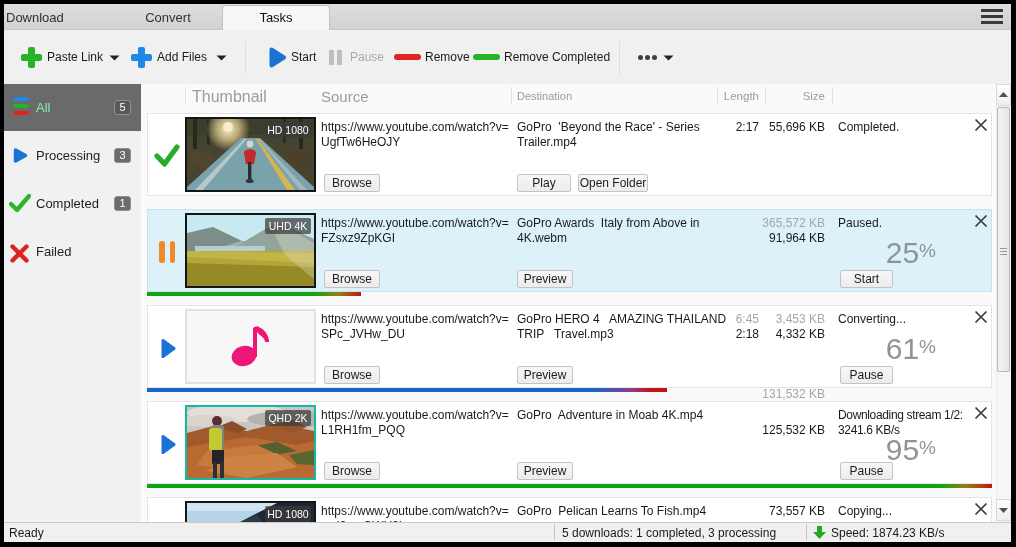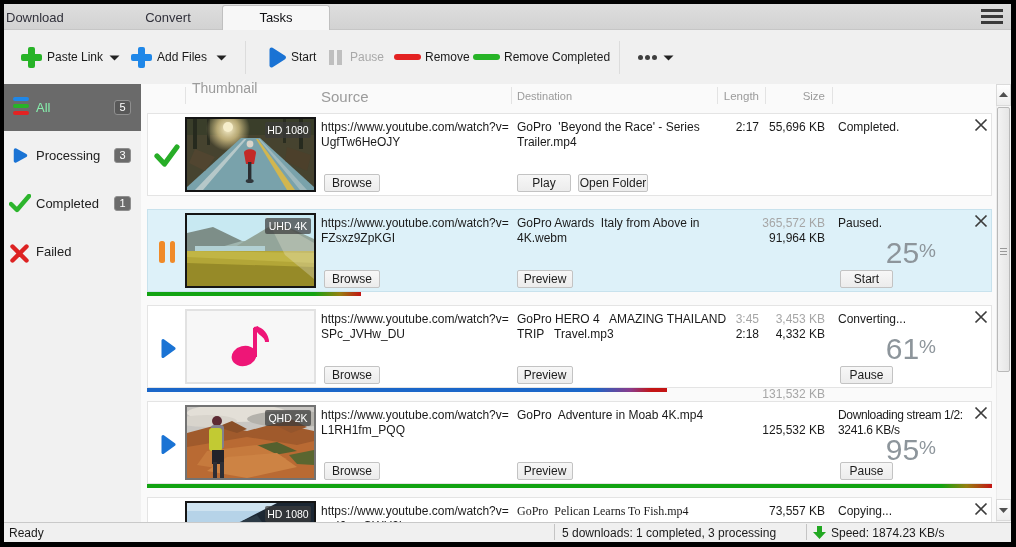--- a/index.html
+++ b/index.html
@@ -88,21 +88,21 @@
 <svg class="abs" style="left:10px;top:244px;" width="19" height="19">
     <path d="M2.5 2.5 L16.5 16.5 M16.5 2.5 L2.5 16.5" stroke="#dd2222" stroke-width="4.4" stroke-linecap="round"></path>
   </svg>
 <div class="txt t13" style="left:36px;top:244px;color:#222;">Failed</div>
 
 <div class="hsep" style="left:185px;top:87px;height:17px;"></div>
 <div class="hsep" style="left:511px;top:87px;height:17px;"></div>
 <div class="hsep" style="left:717px;top:87px;height:17px;"></div>
 <div class="hsep" style="left:765px;top:87px;height:17px;"></div>
 <div class="hsep" style="left:832px;top:87px;height:17px;"></div>
-<div class="txt" style="left:192px;top:81px;font-size:14px;color:#9b9b9b;">Thumbnail</div>
+<div class="txt" style="left:192px;top:89px;font-size:16px;color:#9b9b9b;">Thumbnail</div>
 <div class="txt" style="left:321px;top:89px;font-size:15px;color:#9b9b9b;">Source</div>
 <div class="txt" style="left:517px;top:89px;font-size:11px;color:#9b9b9b;">Destination</div>
 <div class="txt" style="right:257px;top:89px;font-size:11.5px;color:#9b9b9b;">Length</div>
 <div class="txt" style="right:191px;top:89px;font-size:11.5px;color:#9b9b9b;">Size</div>
 <div class="txt" style="left:837px;top:89px;font-size:11.5px;color:#9b9b9b;margin-top:48px;">Status</div>
 
 <div class="abs" style="left:4px;top:522px;width:1007px;height:20px;background:#f0f0f0;border-top:1px solid #c9c9c9;z-index:30;"></div>
 <div class="txt" style="left:9px;top:526px;z-index:31;">Ready</div>
 <div class="abs" style="left:554px;top:524px;width:1px;height:16px;background:#c4c4c4;z-index:31;"></div>
 <div class="txt" style="left:562px;top:526px;z-index:31;">5 downloads: 1 completed, 3 processing</div>
@@ -214,38 +214,38 @@
 <rect width="127" height="71" fill="#f7f7f7"></rect>
 <g fill="#ee1677">
         <ellipse cx="57" cy="45" rx="12.5" ry="10" transform="rotate(-14 57 45)"></ellipse>
 <path d="M66 46 L66 17 L71 15 C73 22 80 24 82 30 L79 31 C77 26 72 24 70 21 L70 46 Z"></path>
 <path d="M67 16 C74 14 82 22 82 31 L78 31 C78 25 72 20 67 20 Z"></path>
       </g>
 </svg>
   </div>
 <div class="txt" style="left:321px;top:312px;">https://www.youtube.com/watch?v=<br>SPc_JVHw_DU</div>
 <div class="txt" style="left:517px;top:312px;">GoPro HERO 4&nbsp;&nbsp; AMAZING THAILAND<br>TRIP&nbsp;&nbsp; Travel.mp3</div>
-<div class="txt gray" style="right:257px;top:312px;">3:45</div>
+<div class="txt gray" style="right:257px;top:312px;">6:45</div>
 <div class="txt" style="right:257px;top:327px;">2:18</div>
 <div class="txt gray" style="right:191px;top:312px;">3,453 KB</div>
 <div class="txt" style="right:191px;top:327px;">4,332 KB</div>
 <div class="txt" style="left:838px;top:312px;">Converting...</div>
 <div class="pct" style="right:80px;top:332px;width:120px;">61<small>%</small></div>
 <div class="btn" style="left:324px;top:366px;width:56px;">Browse</div>
 <div class="btn" style="left:517px;top:366px;width:56px;">Preview</div>
 <div class="btn" style="left:840px;top:366px;width:53px;">Pause</div>
 <svg class="abs" style="left:974px;top:310px;" width="14" height="14">
     <path d="M1.5 1.5 L12.5 12.5 M12.5 1.5 L1.5 12.5" stroke="#3c3c3c" stroke-width="1.7"></path>
   </svg>
 <div class="abs" style="left:147px;top:388px;width:520px;height:4px;background:linear-gradient(90deg,#1a66c8 0,#1a66c8 86%,#8b3a8a 93%,#c41414 97%,#c41414 100%);"></div>
 <div class="panel" style="top:401px;height:83px;background:#fff;border-color:#e4e4e4;"></div>
 <svg class="abs" style="left:161px;top:434px;" width="15" height="21">
     <path d="M2 2.5 L13 10.5 L2 18.5 Z" fill="#1a73d4" stroke="#1a73d4" stroke-width="3" stroke-linejoin="round"></path>
   </svg>
-<div class="abs" style="left:185px;top:405px;border:2px solid #737373;background:#222;">
+<div class="abs" style="left:185px;top:405px;border:2px solid #14b8a6;background:#222;">
     <svg width="127" height="71" style="display:block">
 <rect width="127" height="71" fill="#c9c7c3"></rect>
 <ellipse cx="50" cy="6" rx="50" ry="9" fill="#e3dfd7"></ellipse>
 <ellipse cx="105" cy="12" rx="45" ry="8" fill="#b4b2ac"></ellipse>
 <ellipse cx="20" cy="14" rx="30" ry="6" fill="#d8d4cc"></ellipse>
 <polygon points="0,26 30,18 60,24 90,16 127,24 127,71 0,71" fill="#a05a2c"></polygon>
 <polygon points="30,20 45,14 60,22 50,26" fill="#8a4f28"></polygon>
 <polygon points="88,18 104,12 120,20 104,26" fill="#94552c"></polygon>
 <polygon points="0,40 60,30 110,38 127,34 127,71 0,71" fill="#b96a33"></polygon>
 <polygon points="62,40 90,35 110,44 82,49" fill="#54602e"></polygon>
@@ -290,21 +290,21 @@
 <polygon points="55,18 90,0 127,0 127,71 40,71" fill="#1c2733"></polygon>
 <polygon points="30,28 70,12 90,40 50,55" fill="#2c3a46"></polygon>
 <polygon points="0,50 40,40 70,71 0,71" fill="#35424e"></polygon>
 <g>
         <rect x="78" y="3" width="46" height="16" rx="2" fill="rgba(60,60,60,0.72)"></rect>
         <text x="101" y="15" font-size="10.5" fill="#fff" text-anchor="middle" font-family="Liberation Sans, sans-serif">HD 1080</text>
       </g>
 </svg>
   </div>
 <div class="txt" style="left:321px;top:504px;">https://www.youtube.com/watch?v=<br>awI0amQWU9k</div>
-<div class="txt" style="left:517px;top:504px;font-family:Liberation Serif, serif;">GoPro&nbsp; Pelican Learns To Fish.mp4</div>
+<div class="txt" style="left:517px;top:504px;">GoPro&nbsp; Pelican Learns To Fish.mp4</div>
 <div class="txt" style="right:191px;top:504px;">73,557 KB</div>
 <div class="txt" style="left:838px;top:504px;">Copying...</div>
 
 <svg class="abs" style="left:974px;top:502px;" width="14" height="14">
     <path d="M1.5 1.5 L12.5 12.5 M12.5 1.5 L1.5 12.5" stroke="#3c3c3c" stroke-width="1.7"></path>
   </svg>
 <div class="abs" style="left:0;top:542px;width:1016px;height:5px;background:#000;z-index:40;"></div>
 <div class="abs" style="left:1011px;top:0;width:5px;height:547px;background:#000;z-index:40;"></div>
 
 </body></html>

